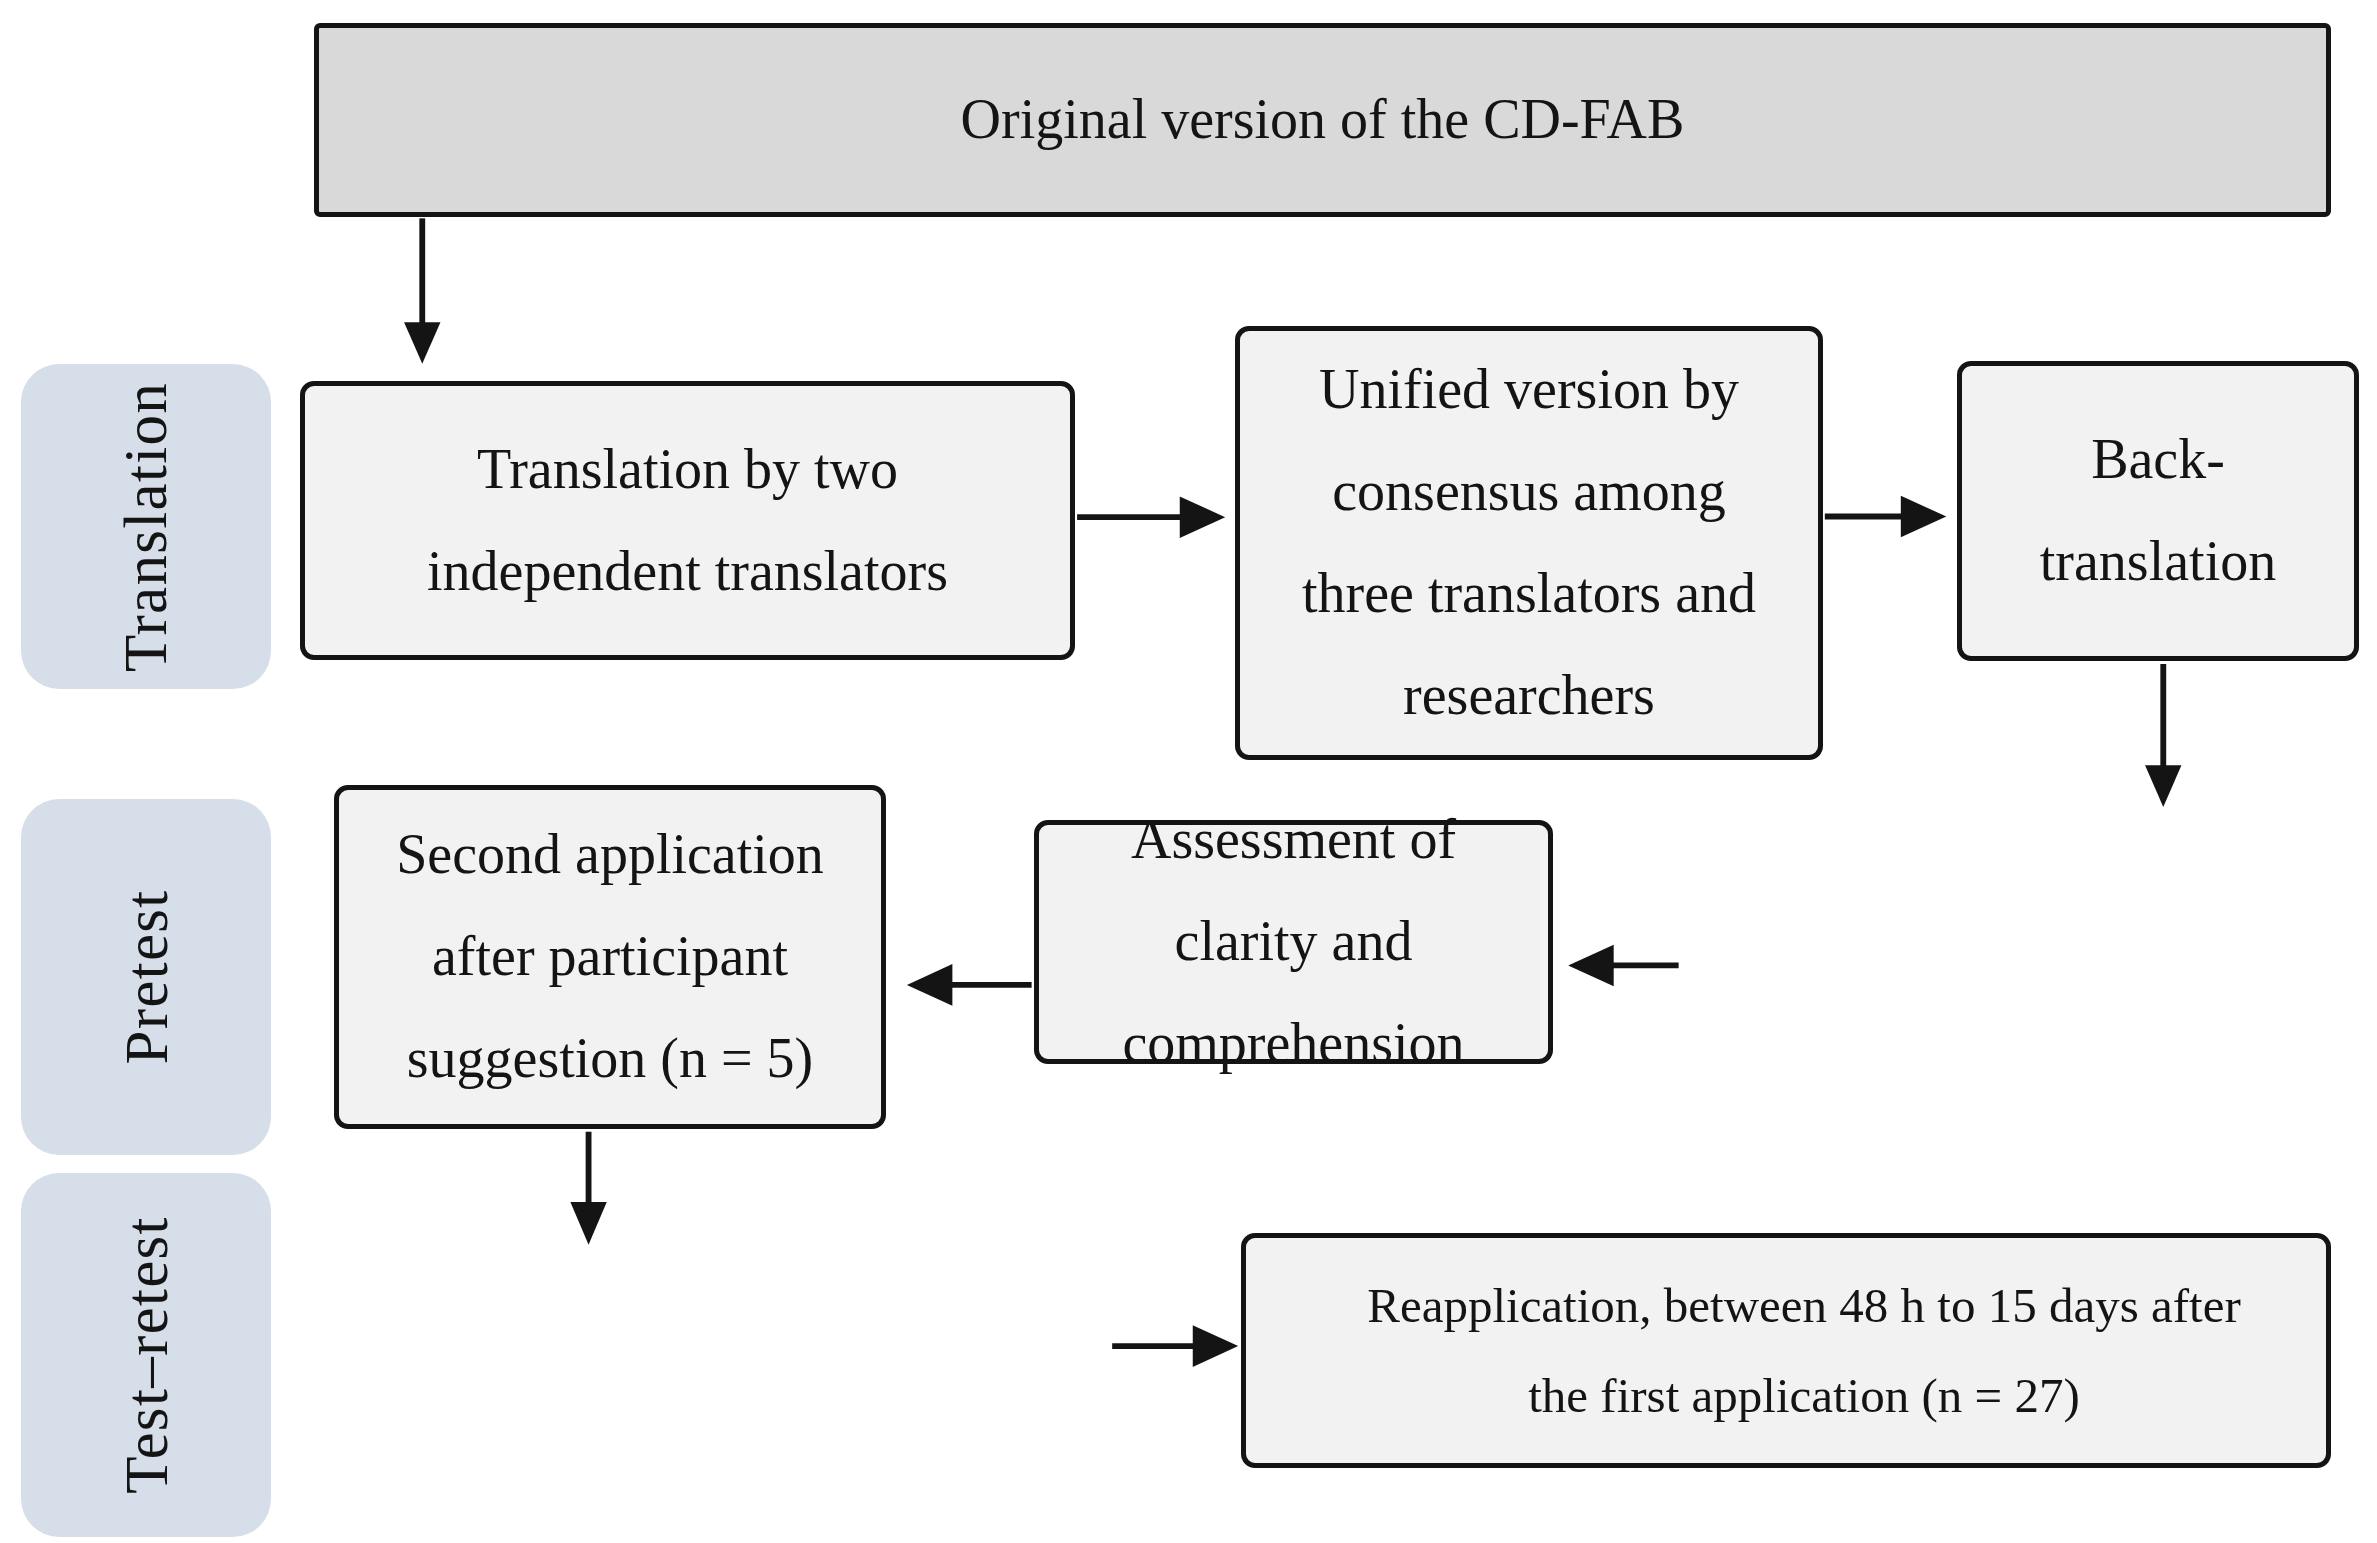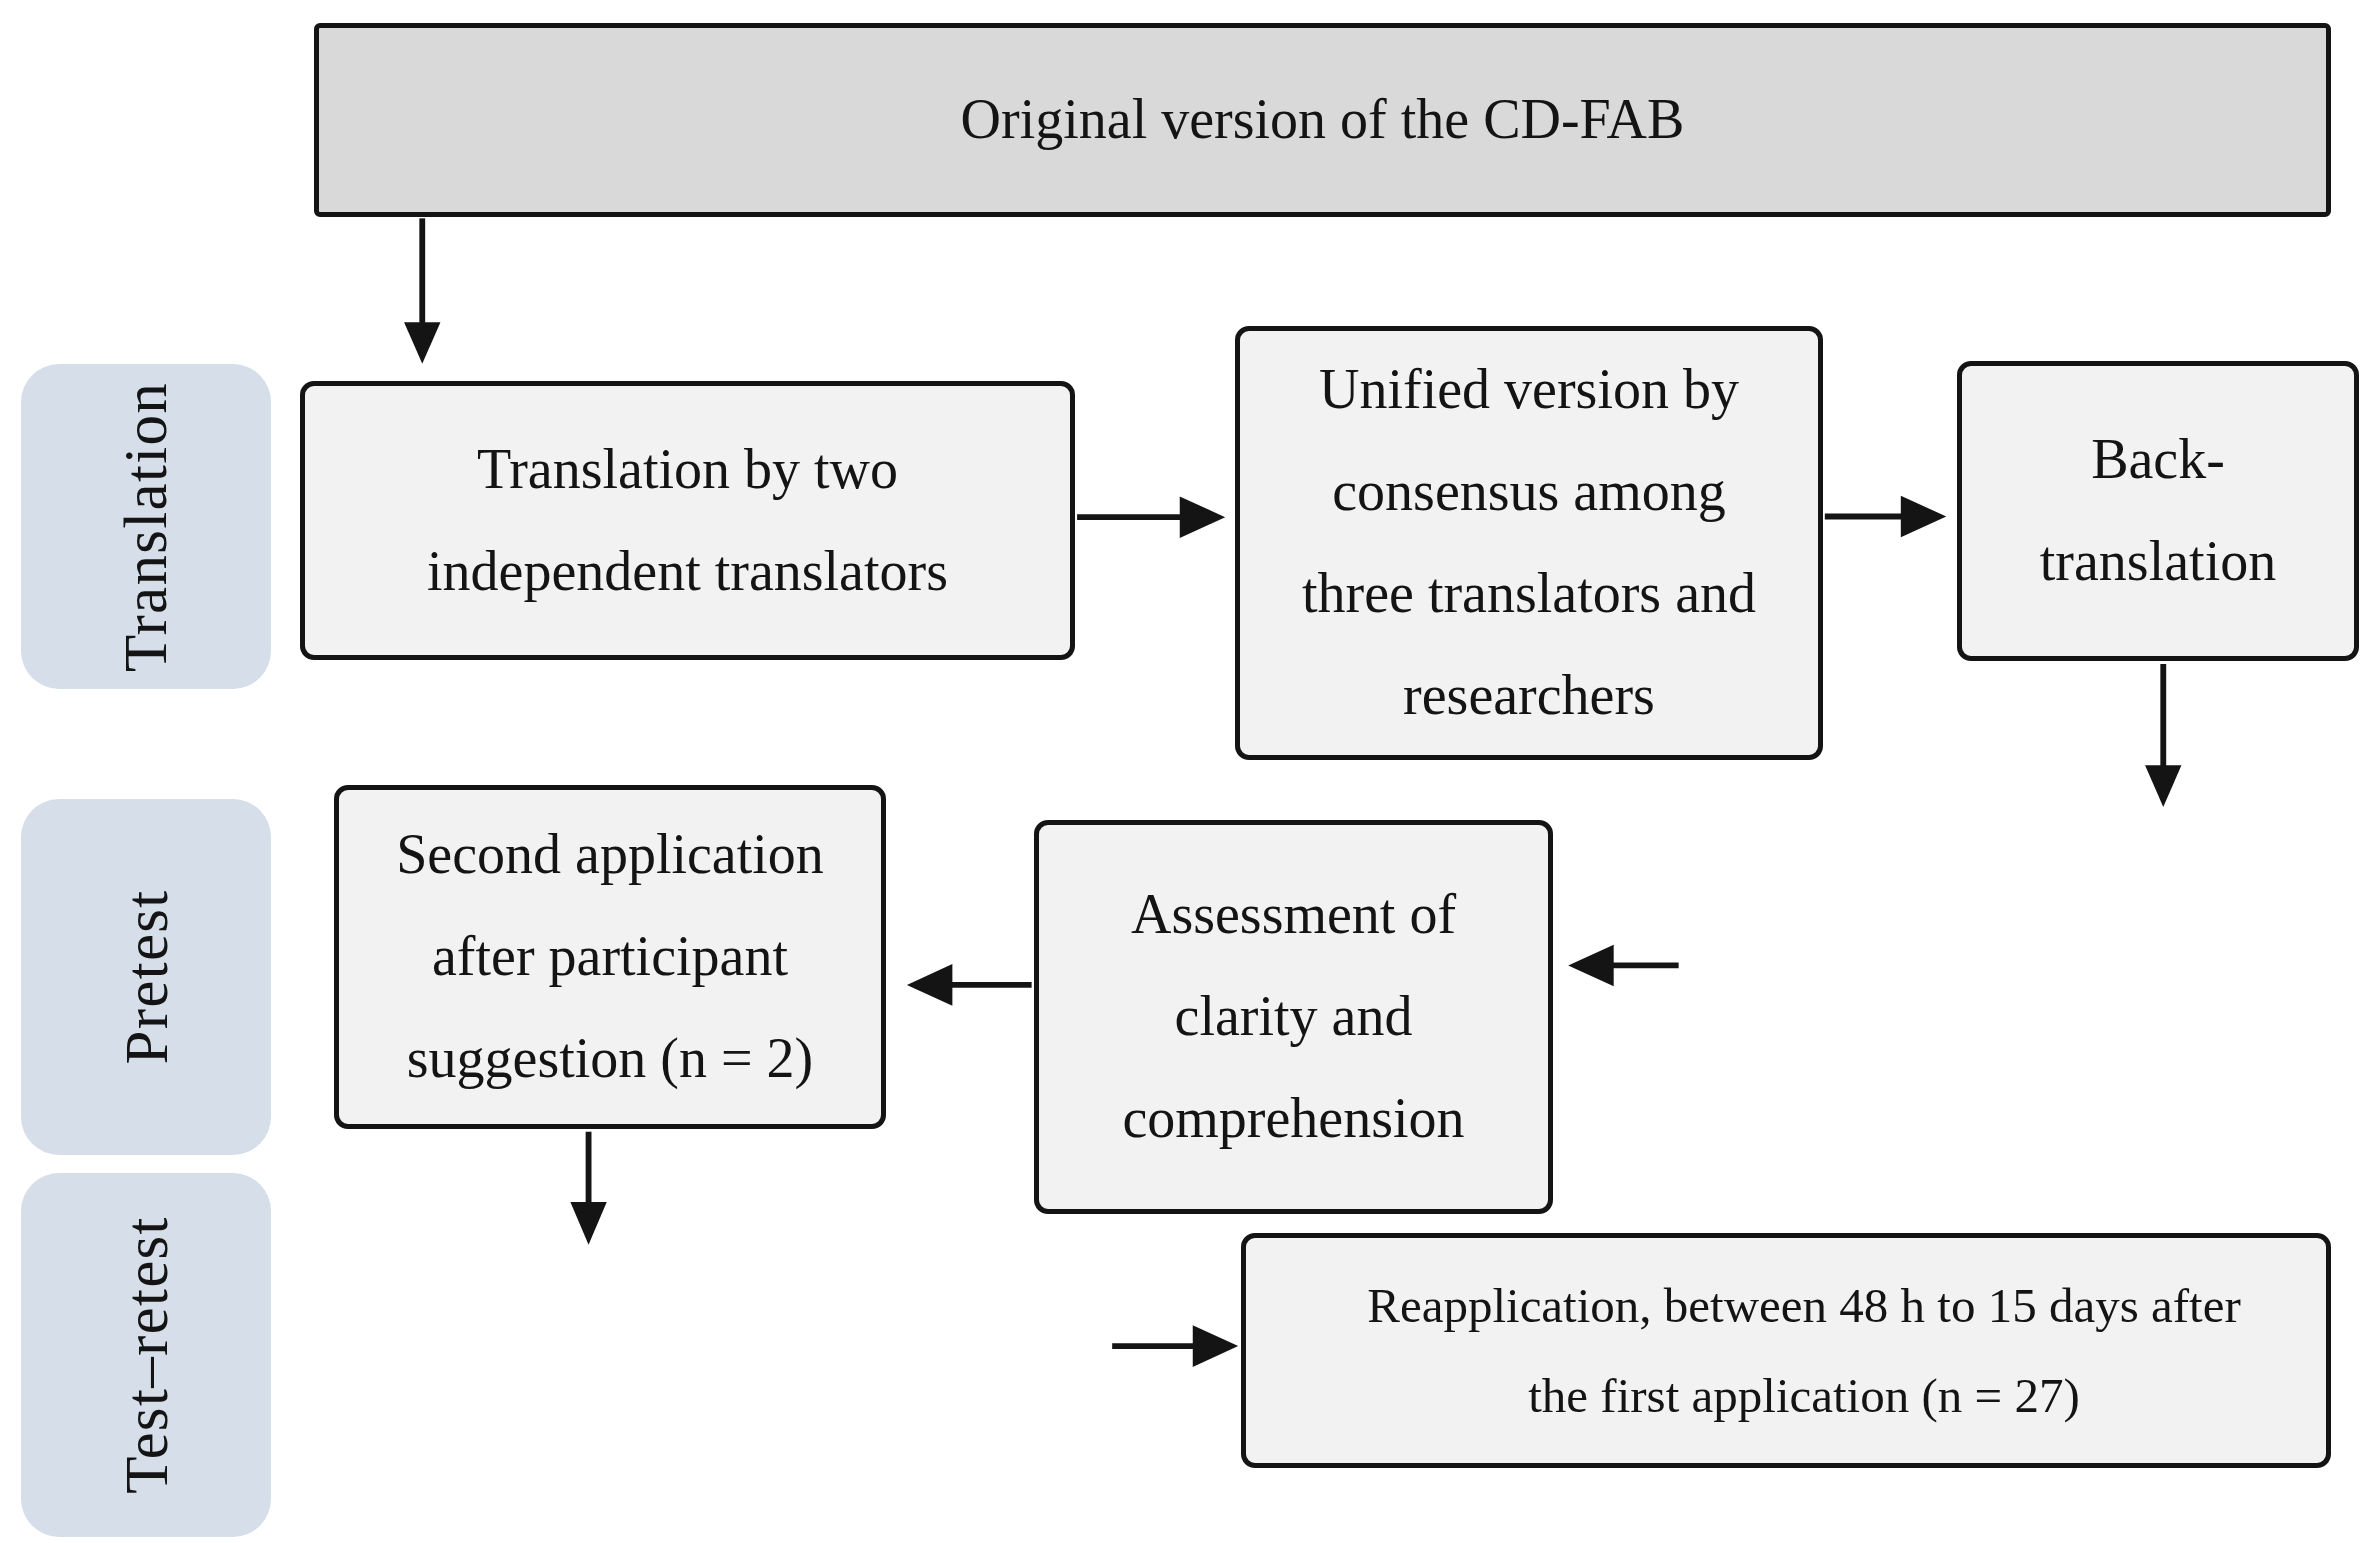--- a/index.html
+++ b/index.html
@@ -68,21 +68,21 @@
 
   
   #title-box   {left:314px;  top:23.4px;   width:2017px; height:194px;}
   #stage-1     {left:21.4px;   top:364px;  width:250px;  height:325px;}
   #stage-2     {left:21.4px;   top:799px; width:250px;  height:356px;}
   #stage-3     {left:21.4px;   top:1173px; width:250px;  height:364px;}
   #box-1       {left:300px;  top:381px;  width:775px; height:279px;}
   #box-2       {left:1235px; top:326px;  width:588px;  height:434px;}
   #box-3       {left:1957px; top:361px;  width:402px;  height:300px;}
   #box-4       {left:1682px; top:806px; width:655px; height:300px;}
-  #box-5       {left:1034px; top:820px; width:519px;  height:394px;}
+  #box-5       {left:1034px; top:820px; width:519px;  height:244px;}
   #box-6       {left:334px;  top:785px; width:552px;  height:344px;}
   #box-7       {left:326px;  top:1246px; width:784px; height:229px;}
   #box-8       {left:1241px; top:1233px; width:1090px; height:235px;}
 </style>
 </head>
 <body>
 
 <div class="canvas">
 
   <svg class="arrows" aria-hidden="true" viewBox="0 0 3659 2375" width="2377" height="1543">
@@ -150,21 +150,21 @@
   </div>
 
   <div class="pbox" id="box-5">
     <span class="box-text">Assessment of
 clarity and
 comprehension</span>
   </div>
   <div class="pbox" id="box-6">
     <span class="box-text">Second application
 after participant
-suggestion (n = 2)</span>
+suggestion (n = 5)</span>
   </div>
 
   <div class="pbox fs76" id="box-8">
     <span class="box-text">Reapplication, between 48 h to 15 days after
 the first application (n = 27)</span>
   </div>
 
 </div>
 
 

